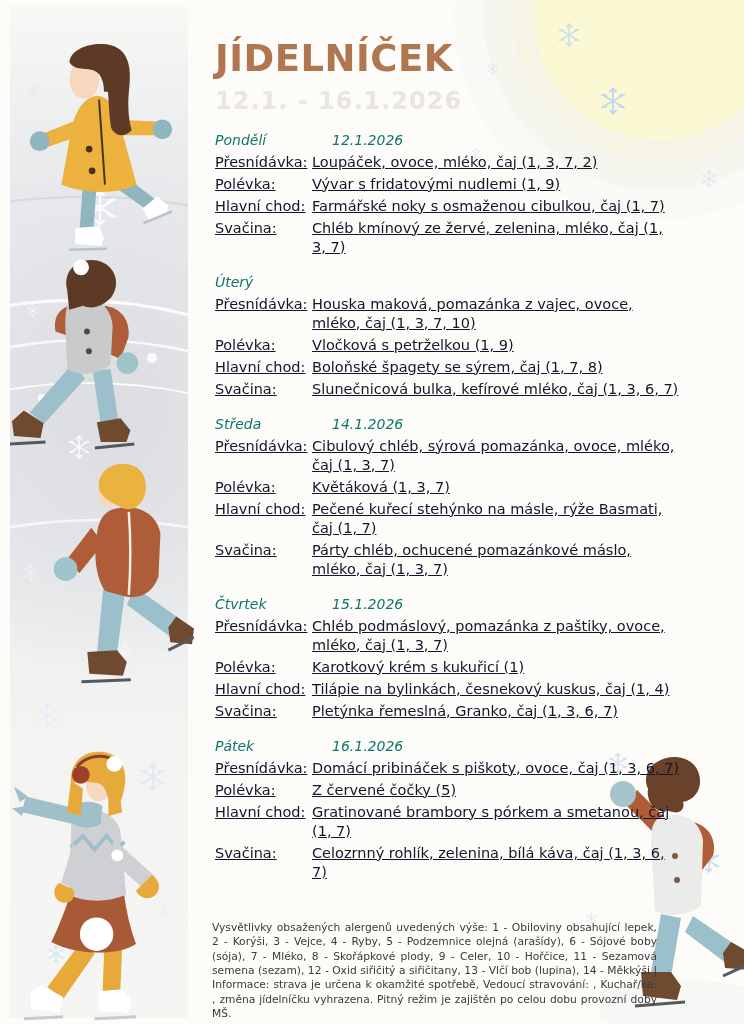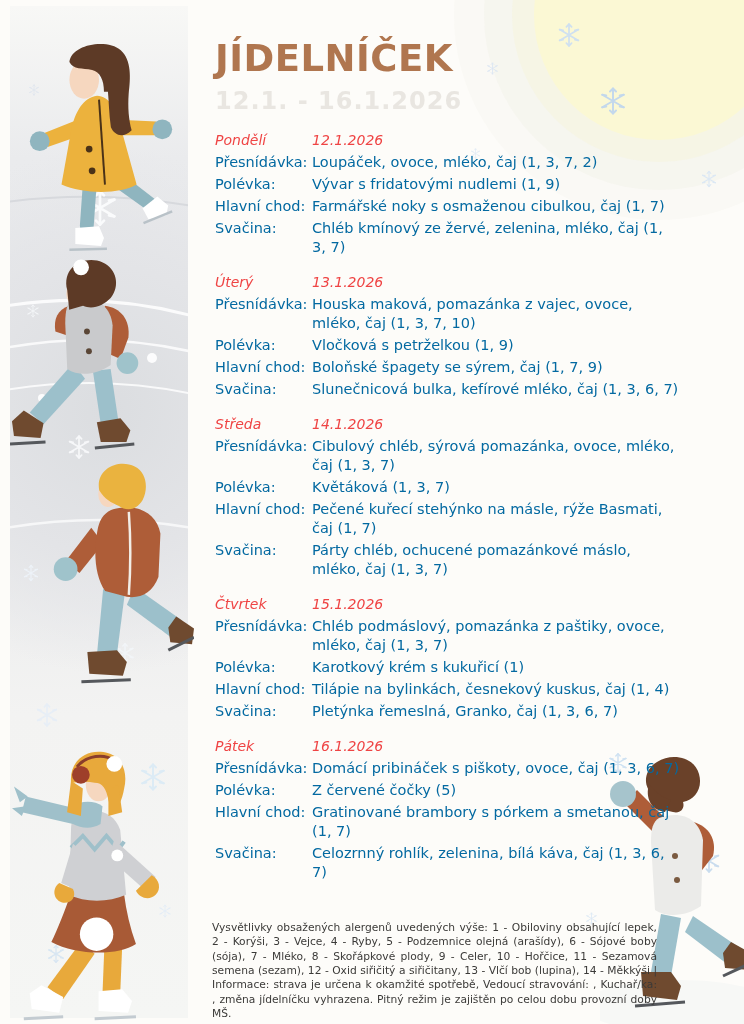--- a/index.html
+++ b/index.html
@@ -38,24 +38,24 @@
   .title {
     font-size: 37px; font-weight: bold; letter-spacing: .5px;
     color: #b0764f; line-height: 1.15;
   }
   .range {
     font-size: 24px; font-weight: bold; letter-spacing: 1px;
     color: #e9e6e1; margin-top: 6px;
   }
   .day { margin-top: 16px; }
   .row { display: grid; grid-template-columns: 97px 1fr; margin-top: 3px; }
-  .day-header { font-style: italic; font-size: 14px; color: #ef4444; margin-top: 0; }
+  .day-header { font-style: italic; font-size: 14px; color: #0f766e; margin-top: 0; gap: 20px; }
   .day-name, .day-date { line-height: 19px; }
   .meal-label, .meal-value {
-    font-size: 14.5px; line-height: 19px; color: #0369a1;
+    font-size: 14.5px; line-height: 19px; color: #0f172a; text-decoration: underline;
   }
 
   
   .footnote {
     position: absolute; left: 212px; top: 921px; width: 445px;
     font-size: 10.7px; line-height: 1.34; color: #3b3a38;
     text-align: justify;
   }
 
   
@@ -279,33 +279,32 @@
       </div>
       <div class="row">
         <span class="meal-label">Svačina:</span>
         <span class="meal-value">Chléb kmínový ze žervé, zelenina, mléko, čaj (1, 3, 7)</span>
       </div>
     </div>
 
     <div class="day">
       <div class="row day-header">
         <span class="day-name">Úterý</span>
-        <span class="day-date">13.1.2026</span>
       </div>
       <div class="row">
         <span class="meal-label">Přesnídávka:</span>
         <span class="meal-value">Houska maková, pomazánka z vajec, ovoce, mléko, čaj (1, 3, 7, 10)</span>
       </div>
       <div class="row">
         <span class="meal-label">Polévka:</span>
         <span class="meal-value">Vločková s petrželkou (1, 9)</span>
       </div>
       <div class="row">
         <span class="meal-label">Hlavní chod:</span>
-        <span class="meal-value">Boloňské špagety se sýrem, čaj (1, 7, 9)</span>
+        <span class="meal-value">Boloňské špagety se sýrem, čaj (1, 7, 8)</span>
       </div>
       <div class="row">
         <span class="meal-label">Svačina:</span>
         <span class="meal-value">Slunečnicová bulka, kefírové mléko, čaj (1, 3, 6, 7)</span>
       </div>
     </div>
 
     <div class="day">
       <div class="row day-header">
         <span class="day-name">Středa</span>

